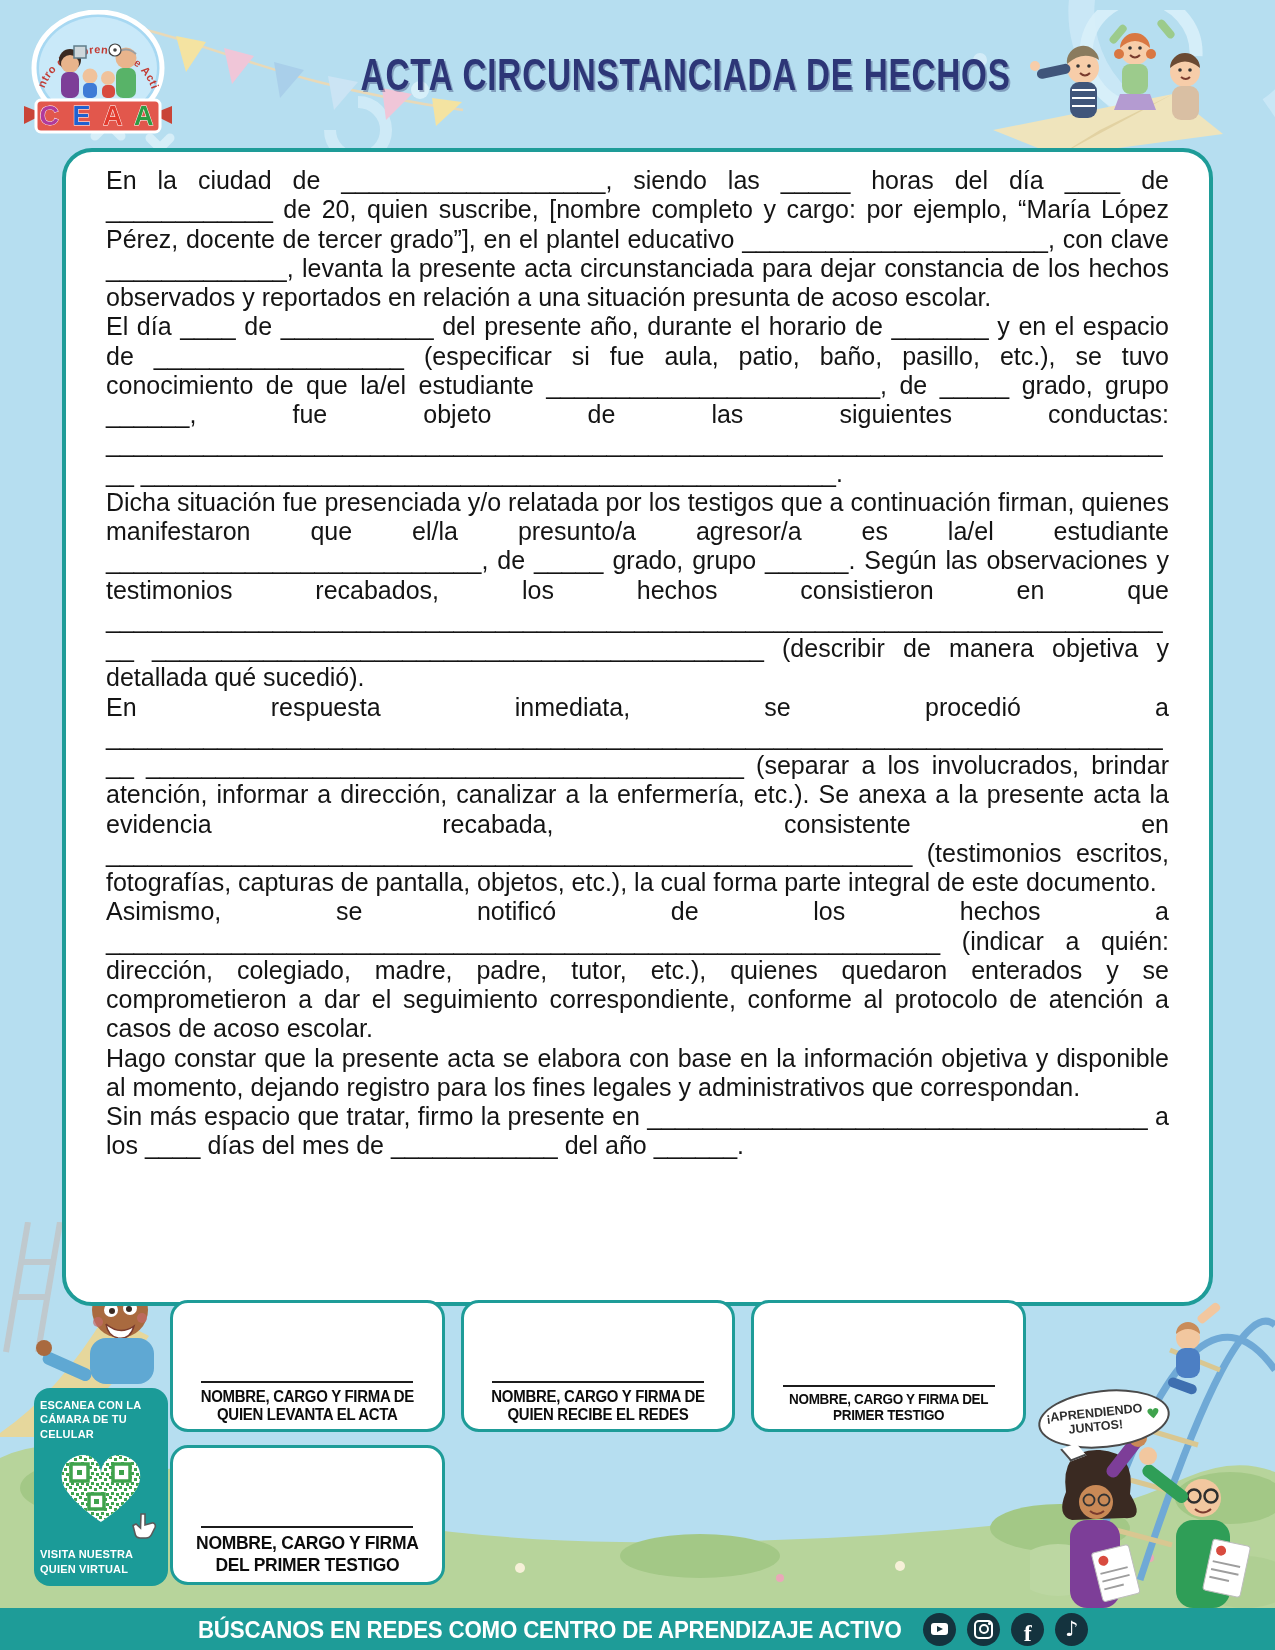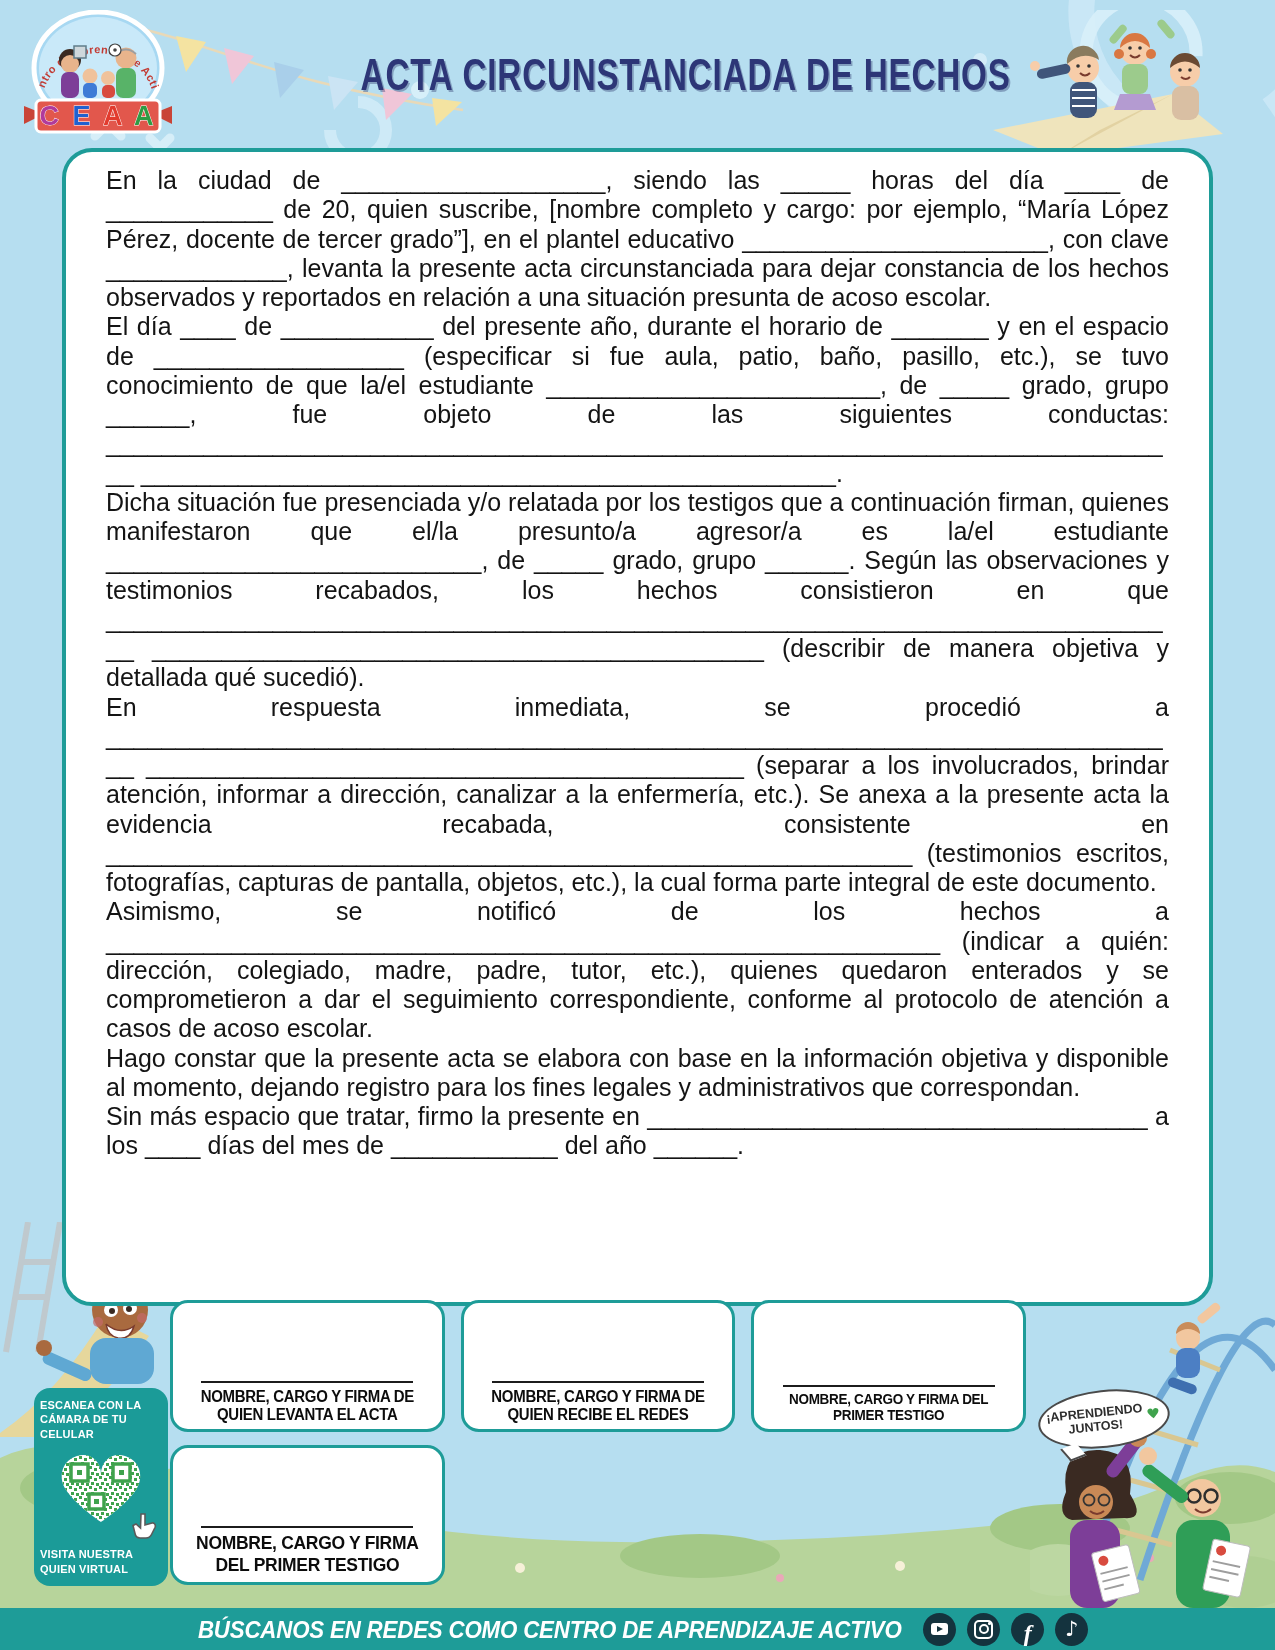--- a/index.html
+++ b/index.html
@@ -57,21 +57,21 @@
            flex-direction:column;justify-content:flex-end;align-items:center;
            padding:0 8px 7px;box-sizing:border-box;}
   .sig-line{width:84%;border-bottom:2.5px solid #1c1c1c;margin-bottom:5px;}
   .sig-label{font-size:15px;font-weight:700;color:#0c0c0c;text-align:center;
              letter-spacing:-0.3px;transform:scaleY(1.05);}
   .sig-box:nth-child(3) .sig-label{font-size:13.5px;}
   .sig-box:nth-child(4) .sig-label{font-size:17.5px;}
 
   
   .footer{position:absolute;left:0;bottom:0;width:100%;height:42px;background:#1E9C98;
-          display:flex;align-items:center;justify-content:center;gap:11px;z-index:6;font-style:italic;}
+          display:flex;align-items:center;justify-content:center;gap:11px;z-index:6;}
   .footer-text{color:#fff;font-weight:700;font-size:23px;letter-spacing:-0.2px;
                transform:scale(0.97,1.08);white-space:nowrap;}
   .soc{width:33px;height:33px;border-radius:50%;background:#14333E;display:flex;
        align-items:center;justify-content:center;flex:none;cursor:pointer;}
   .ic-yt{width:17px;height:12px;background:#fff;border-radius:3px;position:relative;}
   .ic-yt::after{content:"";position:absolute;left:6px;top:2.5px;border-left:6px solid #14333E;
        border-top:3.5px solid transparent;border-bottom:3.5px solid transparent;}
   .ic-ig{width:15px;height:15px;border:2px solid #fff;border-radius:5px;position:relative;}
   .ic-ig::before{content:"";position:absolute;inset:2.5px;border:2px solid #fff;border-radius:50%;}
   .ic-ig::after{content:"";position:absolute;right:0.5px;top:0.5px;width:2.5px;height:2.5px;

